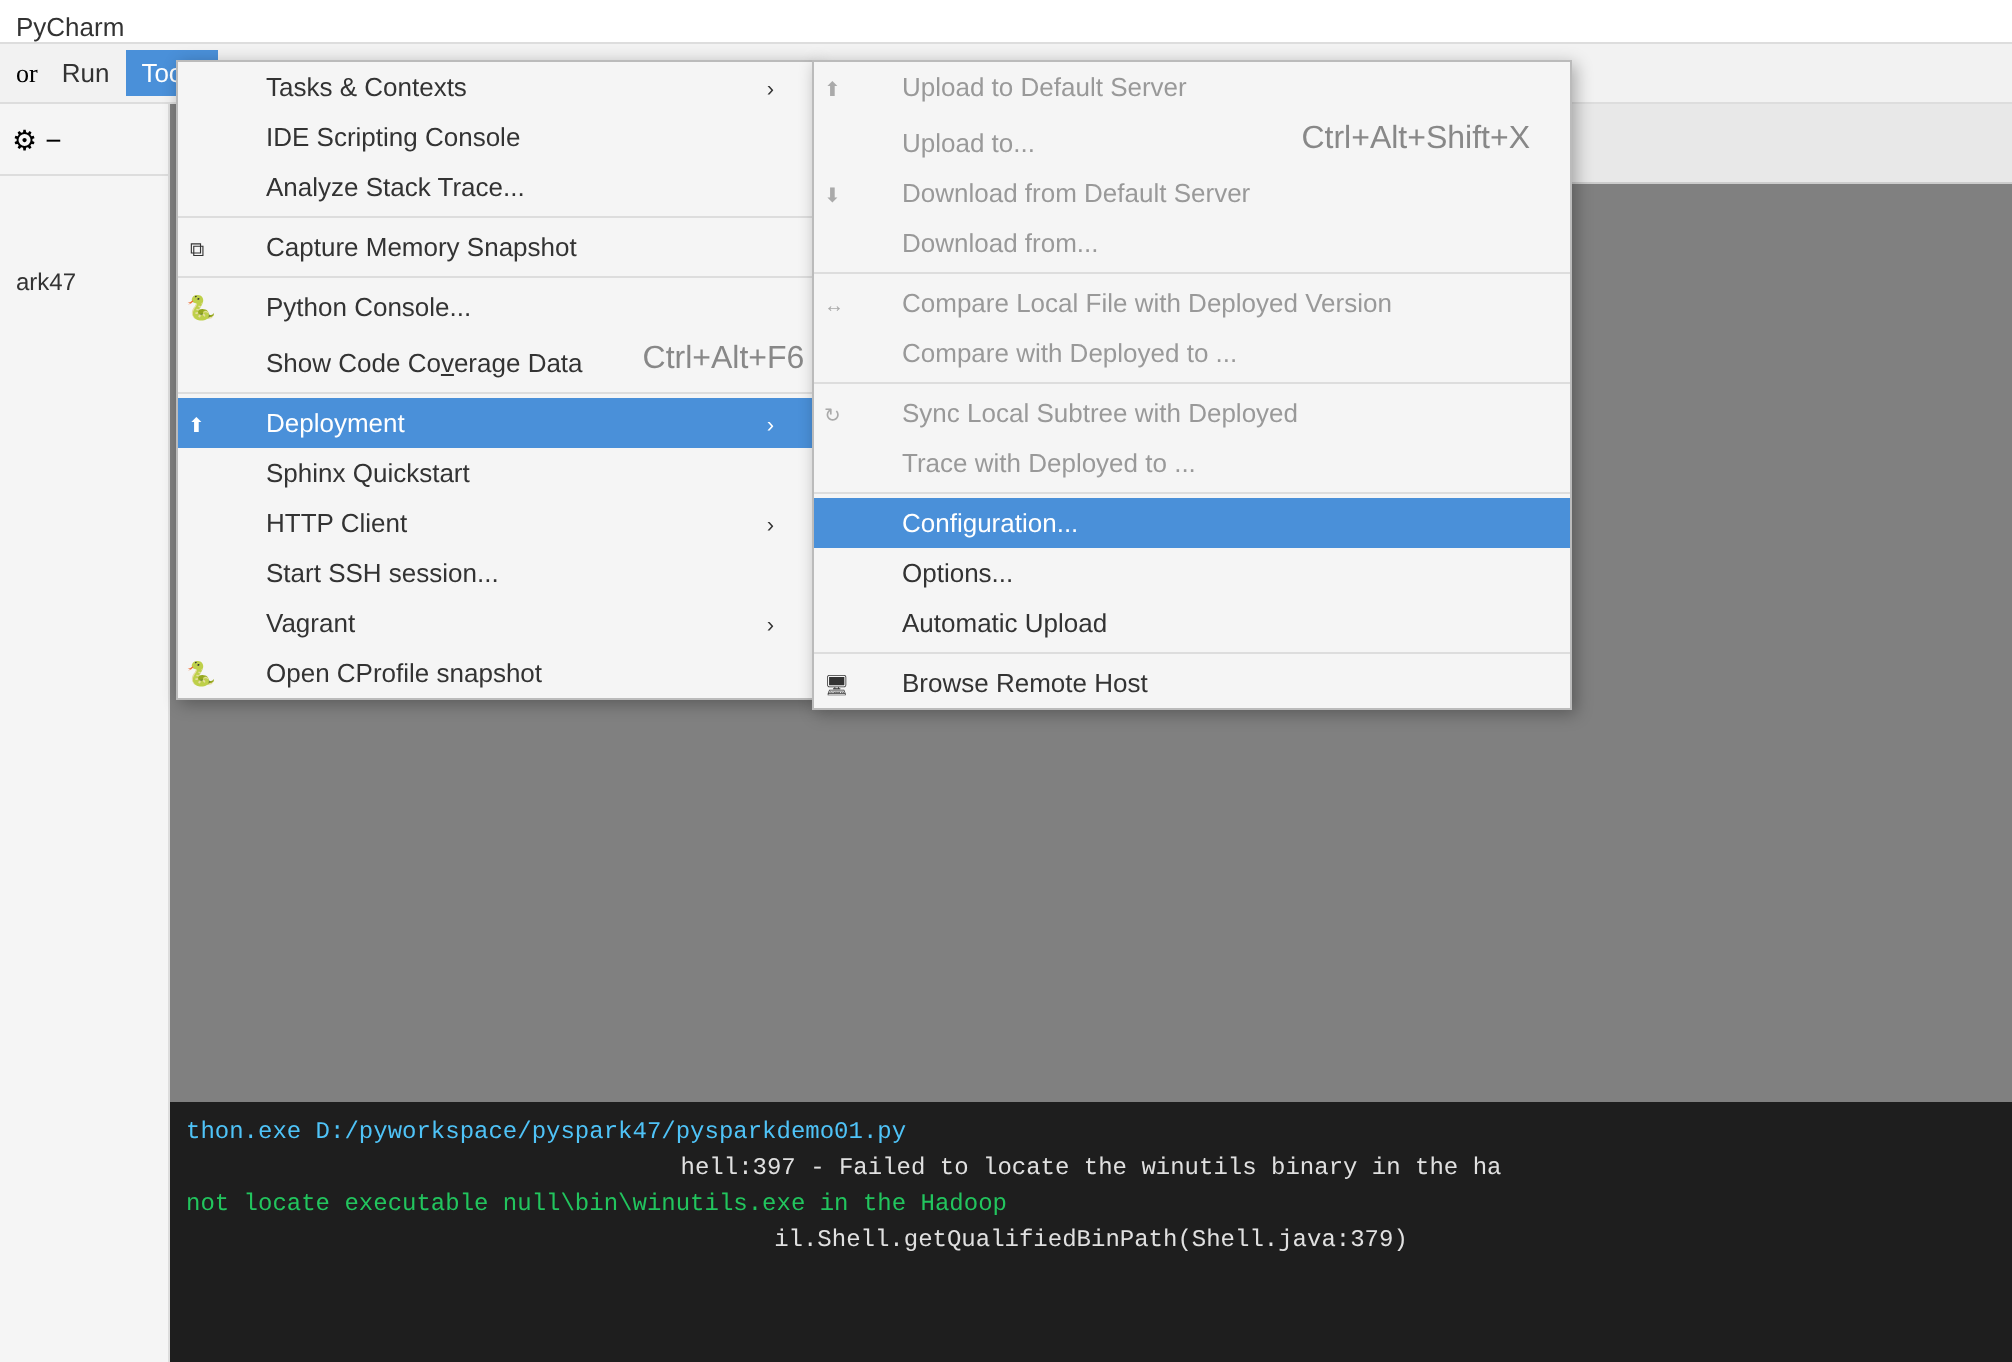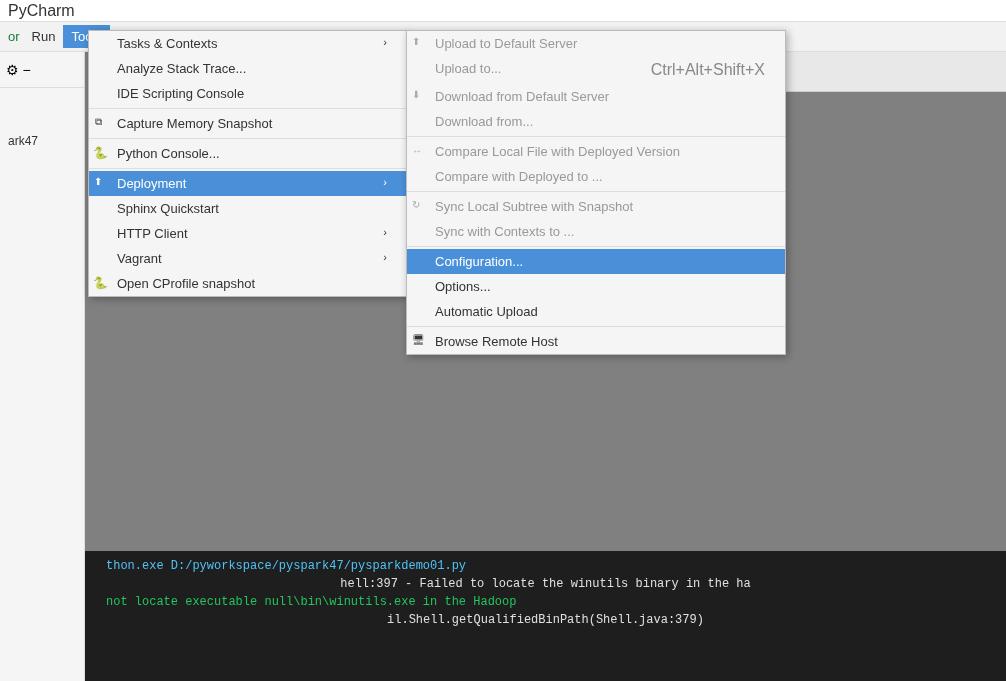--- a/index.html
+++ b/index.html
@@ -11,23 +11,23 @@
       height: 681px;
       overflow: hidden;
       position: relative;
     }
 
     
     .title-bar {
       background: #fff;
       height: 22px;
       display: flex;
-      align-items: center;
+      align-items: flex-end;
       padding: 0 8px;
-      font-size: 16px;
+      font-size: 13px;
       color: #333;
       border-bottom: 1px solid #ddd;
     }
 
     
     .menu-bar {
       background: #f2f2f2;
       height: 30px;
       display: flex;
       align-items: center;
@@ -45,23 +45,24 @@
       position: relative;
       text-align: center;
     }
 
     .menu-item.active {
       background: #4a90d9;
       color: #fff;
     }
 
     .menu-item-partial {
-      color: #15803d;
+      color: #000000;
       padding: 4px 4px;
       font-size: 13px;
+      font-family: Liberation Serif, serif;
     }
 
     
     .main-content {
       display: flex;
       height: calc(681px - 52px);
       position: relative;
     }
 
     
@@ -100,21 +101,21 @@
     .terminal-area {
       position: absolute;
       bottom: 0;
       left: 0;
       right: 0;
       height: 130px;
       background: #1e1e1e;
       color: #d4d4d4;
       font-family: 'Courier New', monospace;
       font-size: 12px;
-      padding: 6px 21px;
+      padding: 6px 8px;
     }
 
     .terminal-line {
       line-height: 1.5;
     }
 
     .terminal-line.blue { color: #4fc3f7; }
     .terminal-line.white { color: #e0e0e0; text-align: center; }
     .terminal-line.red { color: #22c55e; }
 
@@ -122,25 +123,25 @@
     .dropdown-menu {
       position: absolute;
       background: #f5f5f5;
       border: 1px solid #bbb;
       box-shadow: 2px 2px 8px rgba(0,0,0,0.3);
       z-index: 2000;
       min-width: 300px;
     }
 
     .dropdown-item {
-      padding: 5px 20px 5px 28px;
+      padding: 5px 20px 5px 44px;
       cursor: pointer;
       color: #333;
       display: flex;
-      align-items: flex-start;
+      align-items: flex-end;
       justify-content: space-between;
       position: relative;
       white-space: nowrap;
     }
 
     .dropdown-item.active {
       background: #4a90d9;
       color: #fff;
     }
 
@@ -229,59 +230,66 @@
 </div>
 
 <div class="dropdown-menu tools-menu">
 
   <div class="dropdown-item">
     <span>Tasks &amp; Contexts</span>
     <span class="arrow">›</span>
   </div>
 
   <div class="dropdown-item">
+    <span>IDE Scripting Console</span>
+  </div>
+
+  <div class="dropdown-item">
     <span>Analyze Stack Trace...</span>
-  </div>
-
-  <div class="dropdown-item">
-    <span>IDE Scripting Console</span>
   </div>
 
   <div class="dropdown-separator"></div>
 
   <div class="dropdown-item">
     <span class="icon" style="left:6px; font-size:10px;">⧉</span>
     <span>Capture Memory Snapshot</span>
   </div>
 
   <div class="dropdown-separator"></div>
 
   <div class="dropdown-item">
     <span class="icon" style="left:4px;">🐍</span>
     <span>Python Console...</span>
   </div>
 
+  <div class="dropdown-item">
+    <span>Show Code Co<u>v</u>erage Data</span>
+    <span class="shortcut">Ctrl+Alt+F6</span>
+  </div>
 
   <div class="dropdown-separator"></div>
 
   <div class="dropdown-item active">
     <span class="icon" style="left:5px; font-size:10px; color:#fff;">⬆</span>
     <span>Deployment</span>
     <span class="arrow">›</span>
   </div>
 
   <div class="dropdown-item">
     <span>Sphinx Quickstart</span>
   </div>
 
   <div class="dropdown-item">
     <span>HTTP Client</span>
     <span class="arrow">›</span>
   </div>
 
+  <div class="dropdown-item">
+    <span>Start SSH session...</span>
+  </div>
 
   <div class="dropdown-item">
     <span>Vagrant</span>
     <span class="arrow">›</span>
   </div>
 
   <div class="dropdown-item">
     <span class="icon" style="left:4px;">🐍</span>
     <span>Open CProfile snapshot</span>
   </div>
@@ -316,25 +324,25 @@
   </div>
 
   <div class="dropdown-item disabled">
     <span>Compare with Deployed to ...</span>
   </div>
 
   <div class="dropdown-separator"></div>
 
   <div class="dropdown-item disabled">
     <span class="icon" style="left:5px; font-size:10px; color:#aaa;">↻</span>
-    <span>Sync Local Subtree with Snapshot</span>
-  </div>
-
-  <div class="dropdown-item disabled">
-    <span>Sync with Contexts to ...</span>
+    <span>Sync Local Subtree with Deployed</span>
+  </div>
+
+  <div class="dropdown-item disabled">
+    <span>Trace with Deployed to ...</span>
   </div>
 
   <div class="dropdown-separator"></div>
 
   <div class="dropdown-item active">
     <span>Configuration...</span>
   </div>
 
   <div class="dropdown-item">
     <span>Options...</span>

